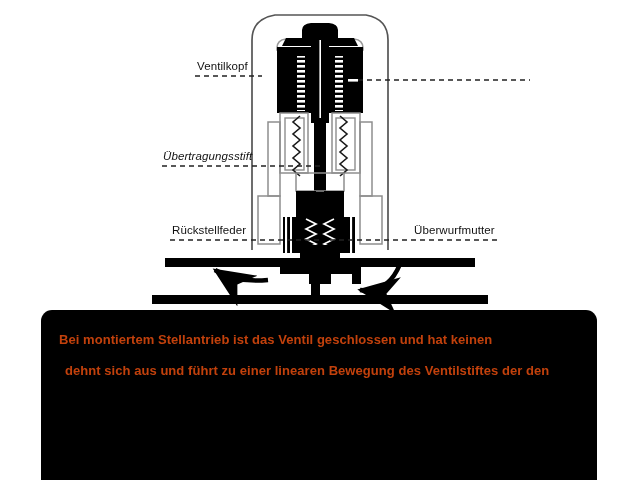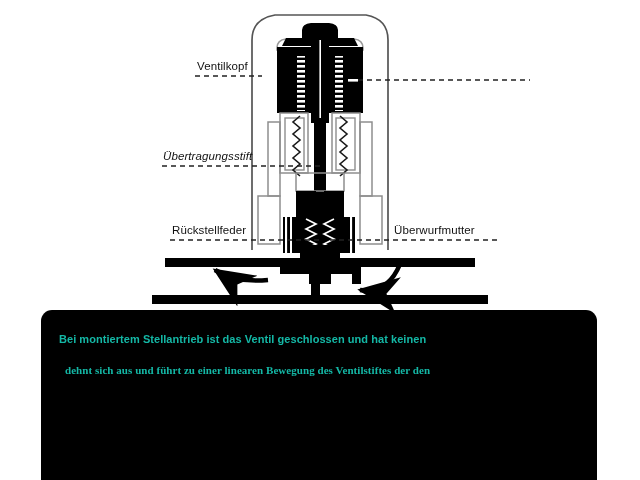--- a/index.html
+++ b/index.html
@@ -35,44 +35,44 @@
     font-family: "Liberation Sans", sans-serif;
     font-size: 11.5px;
     color: #111111;
     white-space: nowrap;
     letter-spacing: 0.1px;
   }
   #label-ventilkopf      { left: 197px; top: 60px; }
   #label-ausdehnung      { left: 399px; top: 53px; }
   #label-uebertragung    { left: 163px; top: 150px; font-style: italic; }
   #label-rueckstellfeder { left: 172px; top: 224px; }
-  #label-ueberwurfmutter { left: 394px; top: 224px; }
+  #label-ueberwurfmutter { left: 414px; top: 224px; }
 
   
   #description-panel {
     position: absolute;
     left: 41px;
     top: 310px;
     width: 556px;
     height: 180px;
     background: #000000;
     border-radius: 11px 11px 0 0;
     box-sizing: border-box;
     padding: 14px 18px 0 18px;
   }
   #description-panel .line {
-    color: #14b8a6;
+    color: #c2410c;
     font-family: "Liberation Sans", sans-serif;
-    font-size: 11px;
+    font-size: 13px;
     font-weight: bold;
     line-height: 31px;
     white-space: nowrap;
     letter-spacing: 0.05px;
   }
-  #description-panel .line.indent { padding-left: 6px; font-family: Liberation Serif, serif; }
+  #description-panel .line.indent { padding-left: 6px; }
 </style>
 </head>
 <body>
 
 <div id="screen">
 
   <div id="diagram-area">
 
     <svg id="diagram-svg" width="640" height="310" viewBox="0 0 640 310">
 

